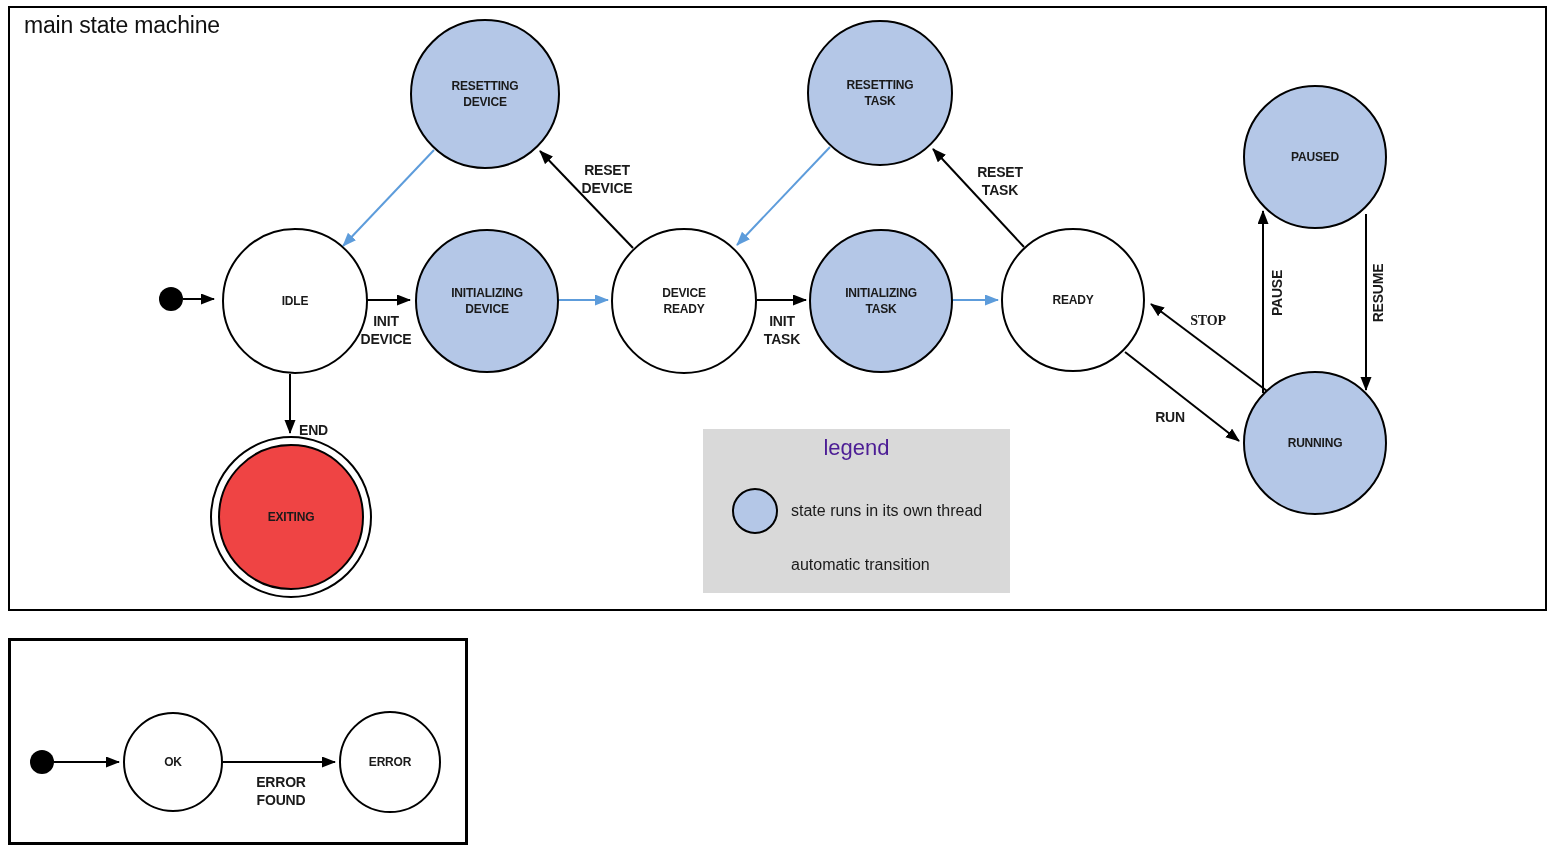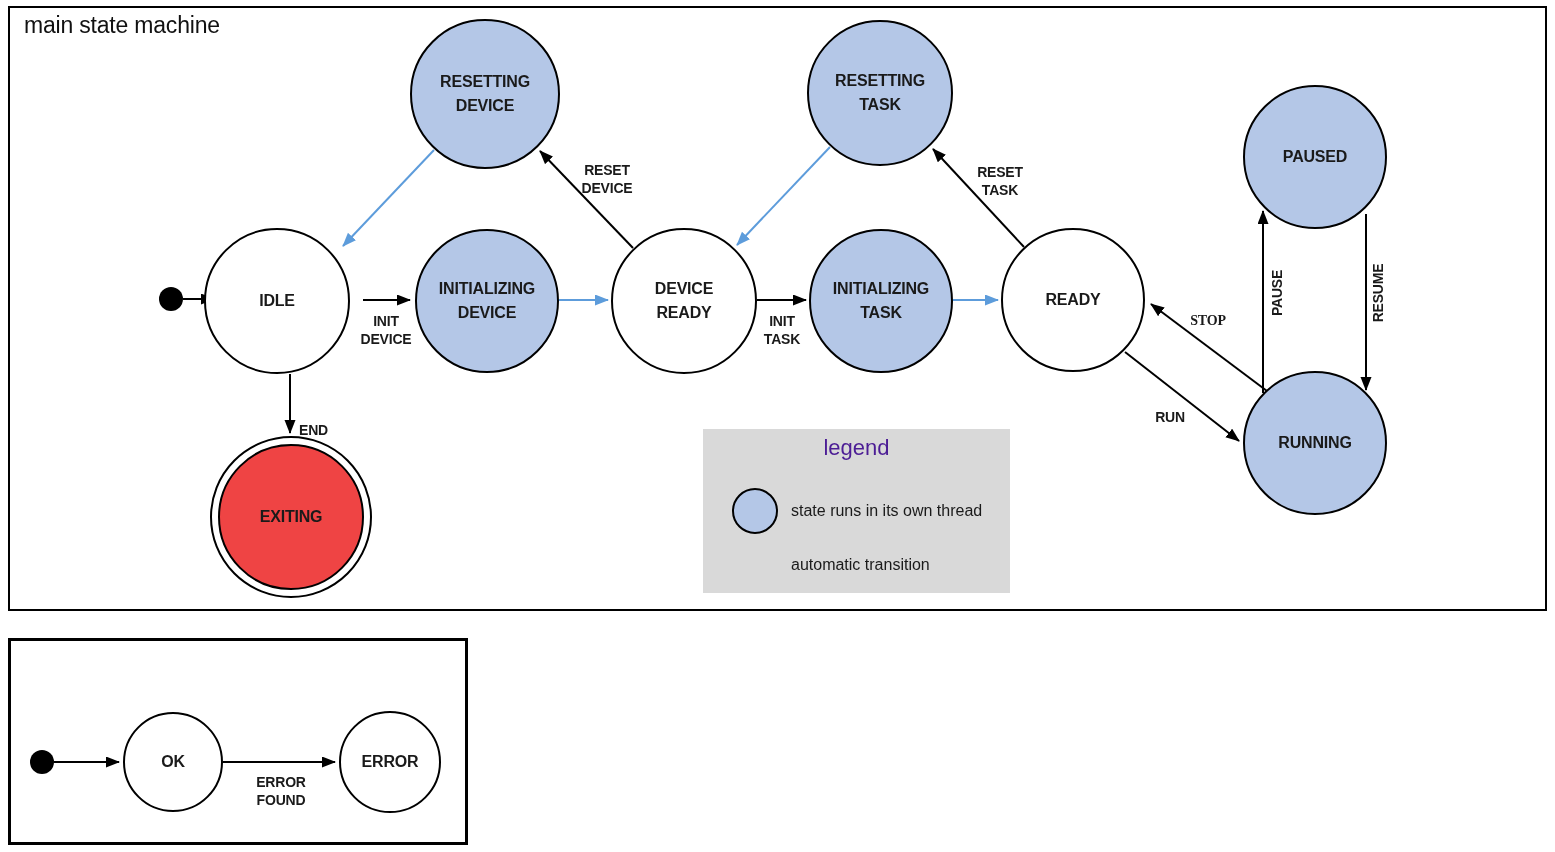--- a/index.html
+++ b/index.html
@@ -10,21 +10,21 @@
   .frame{position:absolute;border:2px solid #000;background:#fff;box-sizing:border-box;}
   .frame-title{position:absolute;font-size:23px;letter-spacing:-0.2px;color:#111;}
   svg.wires{position:absolute;left:0;top:0;width:1555px;height:852px;pointer-events:none;}
   .state{
     position:absolute;border:2px solid #000;border-radius:50%;box-sizing:border-box;
     display:flex;align-items:center;justify-content:center;text-align:center;
   }
   .state.plain{background:#ffffff;}
   .state.threaded{background:#b4c7e7;}
   .state-label{
-    font-size:16px;font-weight:bold;letter-spacing:-0.2px;line-height:24px;
+    font-size:12px;font-weight:bold;letter-spacing:-0.2px;line-height:16px;
     white-space:pre-line;color:#1a1a1a;
   }
   .final-ring{
     position:absolute;border:2px solid #000;border-radius:50%;box-sizing:border-box;
     display:flex;align-items:center;justify-content:center;background:#fff;
   }
   .final-inner{
     width:146px;height:146px;border:2px solid #000;border-radius:50%;box-sizing:border-box;
     background:#ef4444;display:flex;align-items:center;justify-content:center;text-align:center;
   }
@@ -81,21 +81,21 @@
 
     <line x1="783" y1="565" x2="738" y2="565" stroke="#5d9cdb" stroke-width="2" marker-end="url(#ah-blue)"></line>
 
     <line x1="54" y1="762" x2="119" y2="762" stroke="#000" stroke-width="2" marker-end="url(#ah-black)"></line>
     <line x1="223" y1="762" x2="335" y2="762" stroke="#000" stroke-width="2" marker-end="url(#ah-black)"></line>
   </svg>
 
   <div class="init-dot" style="left:159px;top:287px;"></div>
   <div class="init-dot" style="left:30px;top:750px;"></div>
 
-  <div class="state plain" style="left:204px;top:228px;width:146px;height:146px;">
+  <div class="state plain" style="left:222px;top:228px;width:146px;height:146px;">
     <span class="state-label">IDLE</span>
   </div>
   <div class="state threaded" style="left:415px;top:229px;width:144px;height:144px;">
     <span class="state-label">INITIALIZING
 DEVICE</span>
   </div>
   <div class="state plain" style="left:611px;top:228px;width:146px;height:146px;">
     <span class="state-label">DEVICE
 READY</span>
   </div>

